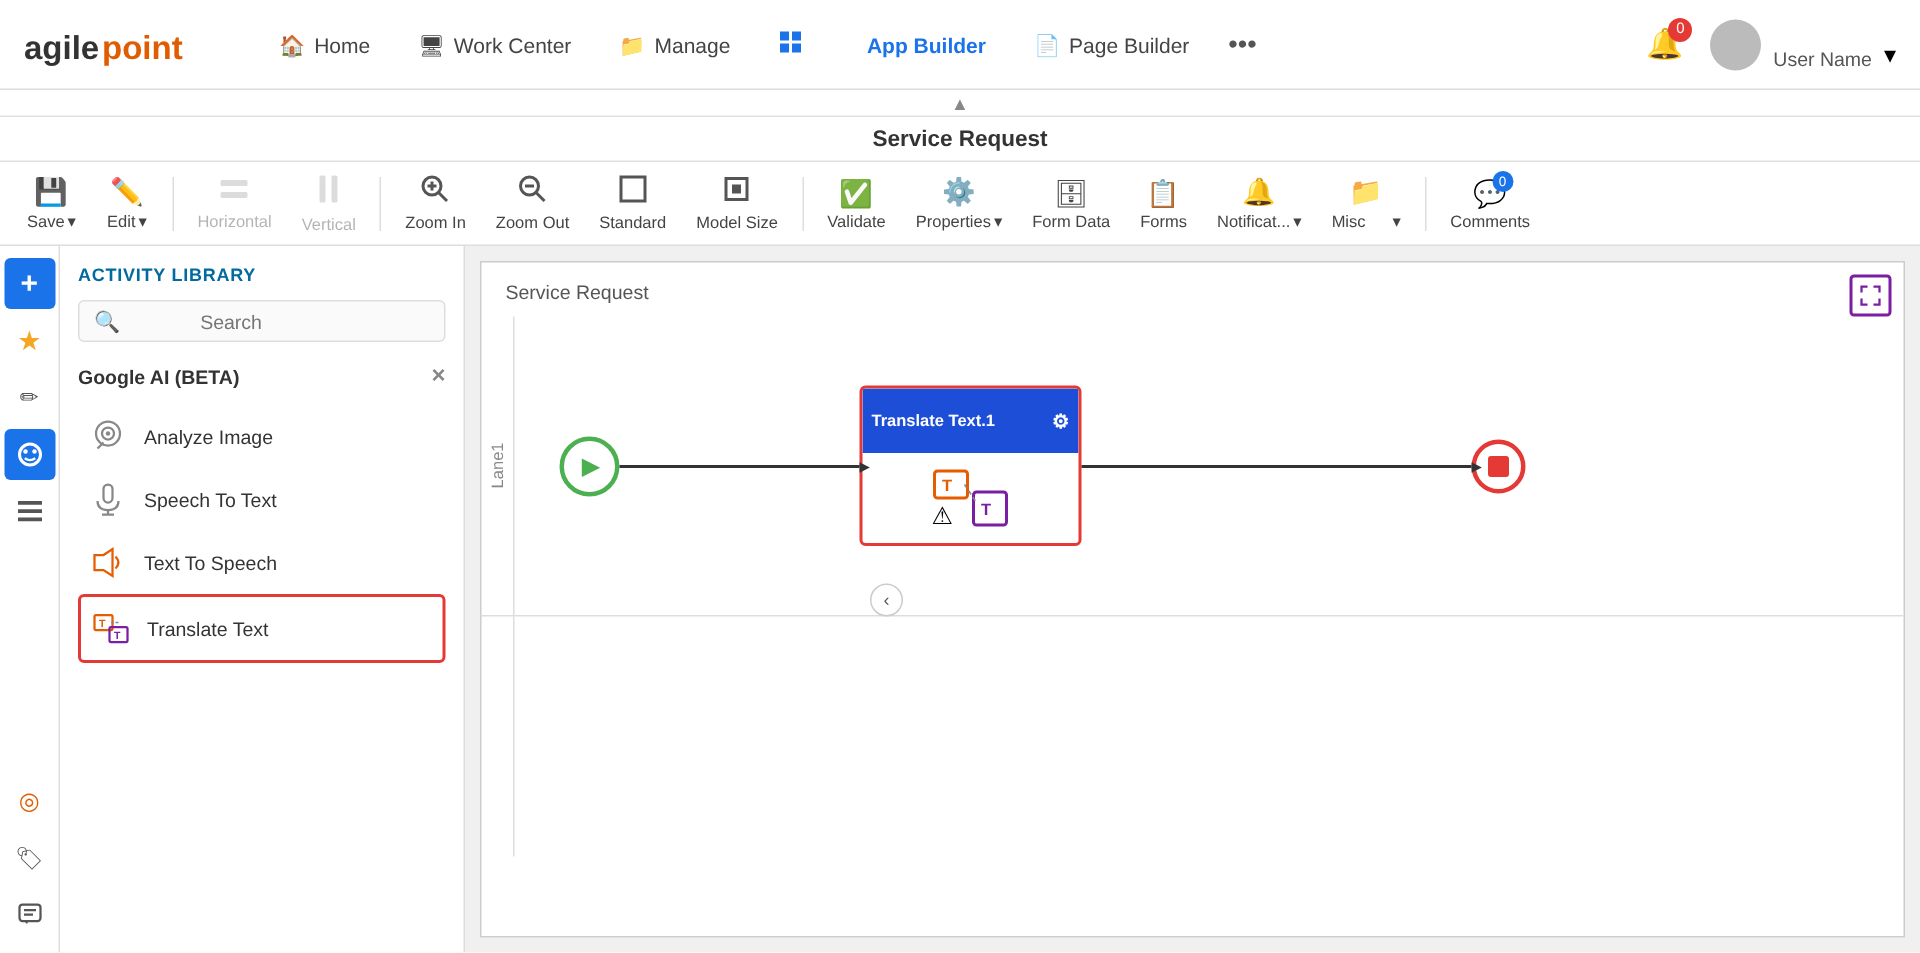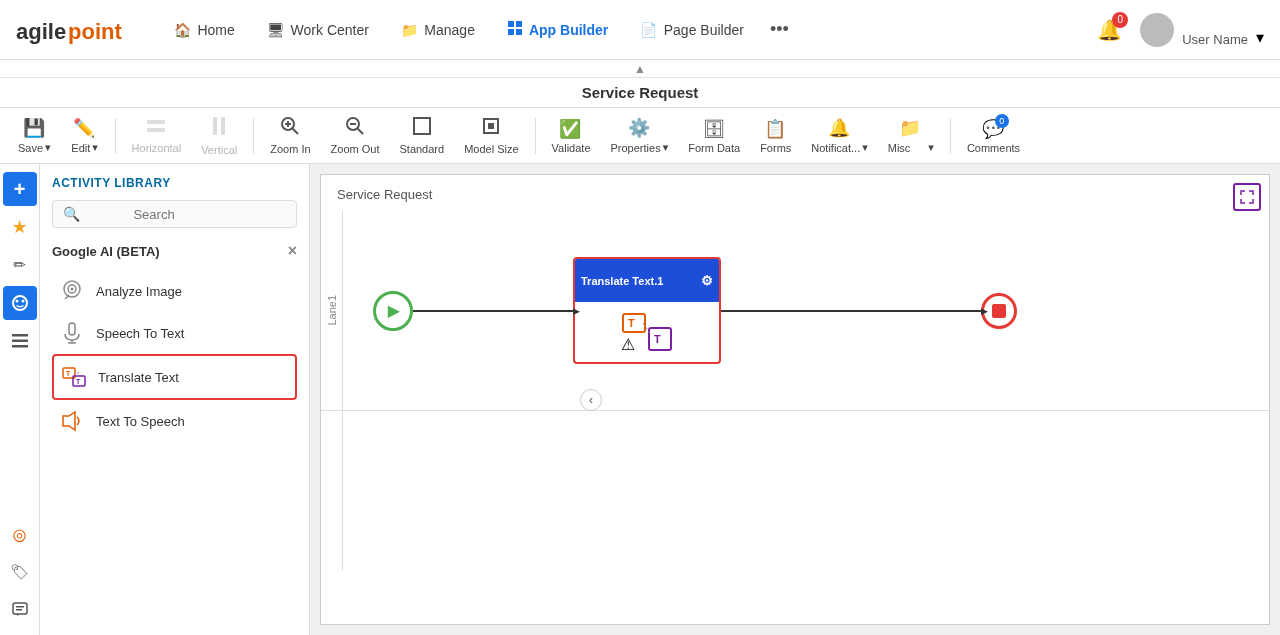--- a/index.html
+++ b/index.html
@@ -1,21 +1,21 @@
 <!DOCTYPE html>
 <html><head>
   <meta charset="utf-8">
   <style>
     * { box-sizing: border-box; margin: 0; padding: 0; font-family: -apple-system, BlinkMacSystemFont, 'Segoe UI', Arial, sans-serif; }
     body { width: 1280px; height: 635px; overflow: hidden; background: #f5f5f5; }
 
     
     .top-nav {
       display: flex; align-items: center; height: 60px; background: #fff;
-      border-bottom: 1px solid #ddd; padding: 12px 16px; gap: 0;
+      border-bottom: 1px solid #ddd; padding: 12px 16px; gap: 12px;
     }
     .logo { display: flex; align-items: center; margin-right: 24px; }
     .nav-items { display: flex; align-items: center; gap: 4px; flex: 1; }
     .nav-item {
       display: flex; align-items: center; gap: 6px; padding: 6px 14px;
       font-size: 14px; color: #444; cursor: pointer; border-radius: 4px;
       text-decoration: none;
     }
     .nav-item.active { color: #1a73e8; font-weight: 600; }
     .nav-right { display: flex; align-items: center; gap: 12px; }
@@ -185,21 +185,21 @@
     </div>
     <div class="nav-item active">
       <span style="color:#1a73e8;">
         <svg width="16" height="16" viewBox="0 0 16 16">
           <rect x="1" y="1" width="6" height="6" fill="#1a73e8"></rect>
           <rect x="9" y="1" width="6" height="6" fill="#1a73e8"></rect>
           <rect x="1" y="9" width="6" height="6" fill="#1a73e8"></rect>
           <rect x="9" y="9" width="6" height="6" fill="#1a73e8"></rect>
         </svg>
       </span>
-      <span style="color:#1a73e8;">App Builder</span>
+      <span style="color:#1a73e8;margin-left:37px;">App Builder</span>
     </div>
     <div class="nav-item">
       <span>📄</span>
       <span>Page Builder</span>
     </div>
     <div class="nav-more">•••</div>
   </div>
 
   <div class="nav-right">
     <div class="notif-btn">
@@ -402,41 +402,41 @@
         <svg width="26" height="26" viewBox="0 0 26 26">
           <rect x="10" y="3" width="6" height="12" rx="3" fill="none" stroke="#888" stroke-width="1.5"></rect>
           <path d="M6 14 Q6 20 13 20 Q20 20 20 14" fill="none" stroke="#888" stroke-width="1.5"></path>
           <line x1="13" y1="20" x2="13" y2="23" stroke="#888" stroke-width="1.5"></line>
           <line x1="9" y1="23" x2="17" y2="23" stroke="#888" stroke-width="1.5"></line>
         </svg>
       </div>
       <span>Speech To Text</span>
     </div>
 
+    <div class="activity-item">
+      <div class="activity-icon">
+        <svg width="26" height="26" viewBox="0 0 26 26">
+          <polygon points="4,8 4,18 10,18 16,22 16,4 10,8" fill="none" stroke="#e65c00" stroke-width="1.5"></polygon>
+          <path d="M18 9 Q22 13 18 17" fill="none" stroke="#e65c00" stroke-width="1.5"></path>
+        </svg>
+      </div>
+      <span>Text To Speech</span>
+    </div>
+
     <div class="activity-item selected">
       <div class="activity-icon">
         <svg width="26" height="26" viewBox="0 0 26 26">
           <rect x="2" y="4" width="12" height="10" rx="1" fill="none" stroke="#e65c00" stroke-width="1.5"></rect>
           <text x="5" y="12" font-size="7" fill="#e65c00" font-family="Arial" font-weight="bold">T</text>
           <rect x="12" y="12" width="12" height="10" rx="1" fill="none" stroke="#7b1fa2" stroke-width="1.5"></rect>
           <text x="15" y="20" font-size="7" fill="#7b1fa2" font-family="Arial" font-weight="bold">T</text>
           <line x1="13" y1="9" x2="18" y2="9" stroke="#888" stroke-width="1" stroke-dasharray="2,1"></line>
         </svg>
       </div>
       <span>Translate Text</span>
-    </div>
-
-    <div class="activity-item">
-      <div class="activity-icon">
-        <svg width="26" height="26" viewBox="0 0 26 26">
-          <polygon points="4,8 4,18 10,18 16,22 16,4 10,8" fill="none" stroke="#e65c00" stroke-width="1.5"></polygon>
-          <path d="M18 9 Q22 13 18 17" fill="none" stroke="#e65c00" stroke-width="1.5"></path>
-        </svg>
-      </div>
-      <span>Text To Speech</span>
     </div>
   </div>
 
   <div class="canvas-area" style="position:relative;">
 
     <div class="collapse-btn" style="left: 270px; top: 50%; position:absolute; transform:translateY(-50%); z-index:20; background:#fff; border:1px solid #ccc; border-radius:50%; width:22px; height:22px; display:flex; align-items:center; justify-content:center; font-size:12px; color:#555; cursor:pointer;">‹</div>
 
     <div class="canvas-inner">
       <div class="canvas-label">Service Request</div>
       <div class="canvas-expand-btn">

